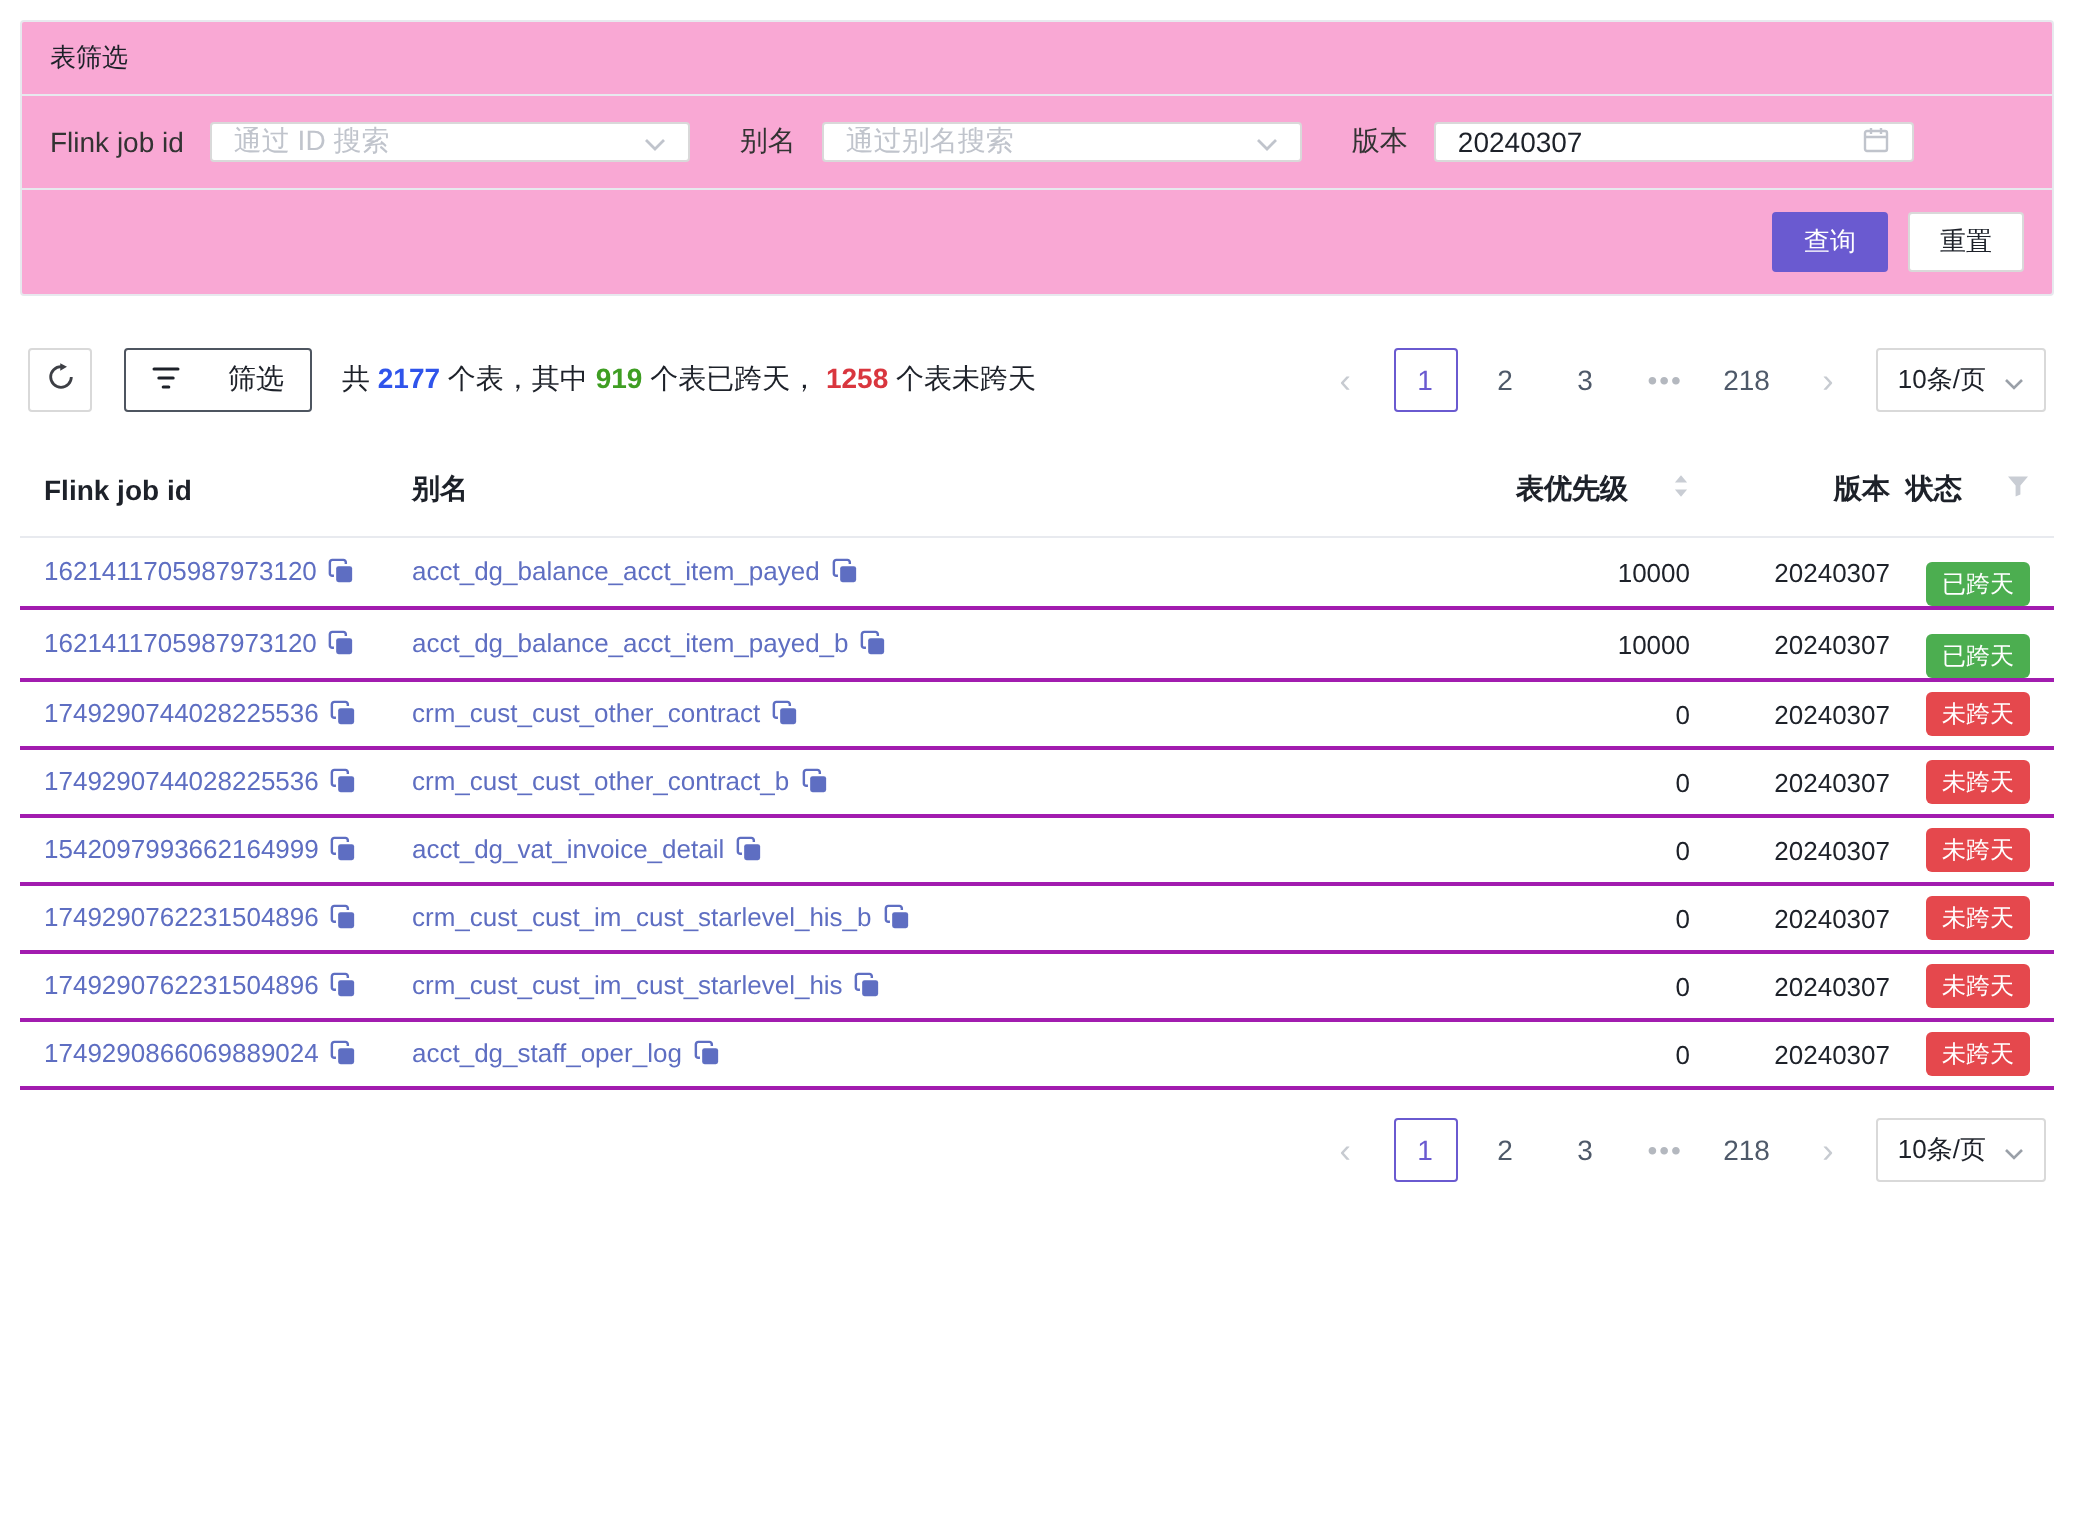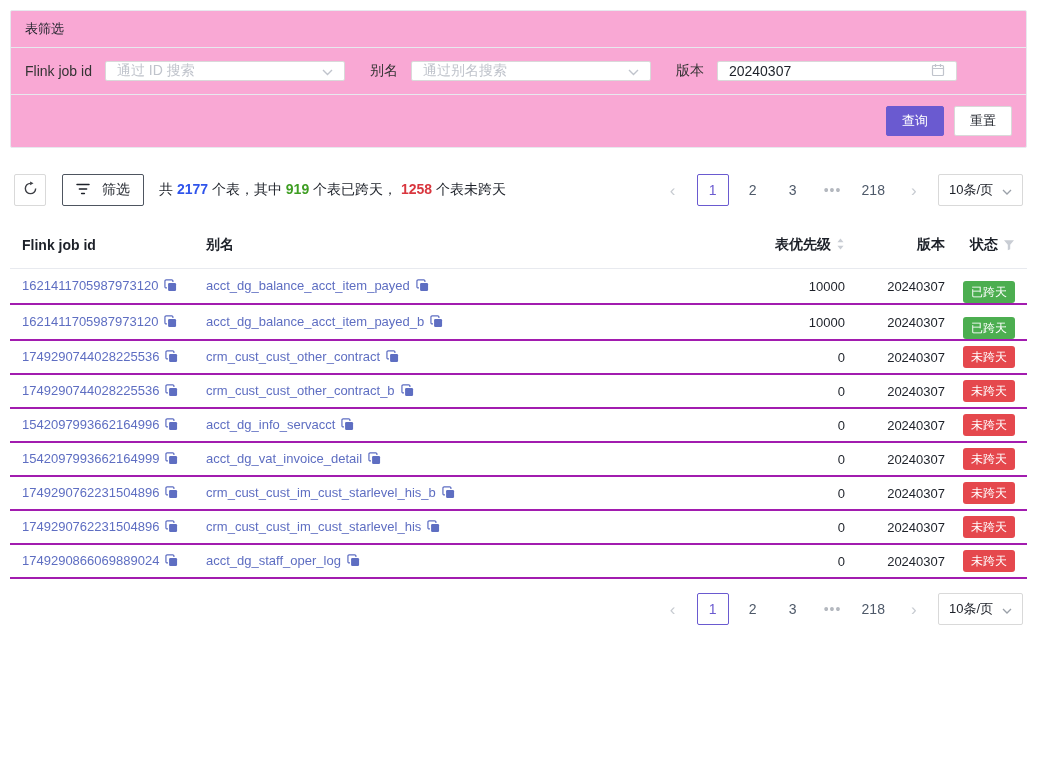--- a/index.html
+++ b/index.html
@@ -32,21 +32,21 @@
 
   
   .toolbar { display:flex; align-items:center; margin-top:26px; padding:0 4px; }
   .icon-btn {
     width:32px; height:32px; border:1px solid #d9d9d9; background:#fff; border-radius:2px;
     display:flex; align-items:center; justify-content:center; cursor:pointer;
   }
   .filter-btn {
     height:32px; margin-left:16px; padding:0 13px;
     border:1px solid #4e5560; background:#fff; border-radius:2px;
-    display:flex; align-items:center; gap:12px; font-size:14px; color:#1d2129;
+    display:flex; align-items:center; gap:24px; font-size:14px; color:#1d2129;
     cursor:pointer; font-family:inherit;
   }
   .summary { margin-left:15px; font-size:14px; color:#1d2129; white-space:nowrap; }
   .summary .num { font-weight:700; }
   .summary .blue  { color:#2f54eb; }
   .summary .green { color:#3f9e23; }
   .summary .red   { color:#d9363e; }
 
   
   .pagination { display:flex; align-items:center; margin-left:auto; }
@@ -69,21 +69,21 @@
   table { width:100%; border-collapse:collapse; table-layout:fixed; margin-top:16px; }
   th { text-align:left; font-weight:700; font-size:14px; color:#1d2129; padding:14px 0; border-bottom:1px solid #e8eaef; }
   td { height:34px; padding:0; border-bottom:2px solid #a21caf; font-size:13px; color:#1d2129; }
   .cell-id { padding-left:12px; }
   .al-right { text-align:right; }
   .col3 { padding-right:2px; }
   .col4 { padding-right:2px; }
   .col5 { padding-right:12px; }
   .link { color:#5e6ec2; cursor:pointer; }
   .copy-icon { display:inline-block; margin-left:6px; vertical-align:-2px; color:#5e6ec2; cursor:pointer; }
-  .th-flex { display:inline-flex; align-items:flex-end; gap:5px; }
+  .th-flex { display:inline-flex; align-items:flex-start; gap:22px; }
   .badge { display:inline-block; padding:3px 8px; border-radius:3px; font-size:12px; color:#fff; line-height:1.35; }
   .badge.green { background:#4cae50;margin-top:12px; }
   .badge.red   { background:#e5484d; }
 
   .bottom-bar { display:flex; justify-content:flex-end; align-items:center; margin-top:14px; padding:0 4px; }
 </style>
 </head>
 <body>
 
 <div class="page">
@@ -254,33 +254,20 @@
               </svg></span></td>
           <td><span class="link">crm_cust_cust_other_contract_b</span><span class="copy-icon"><svg width="13" height="13" viewBox="0 0 14 14">
                 <path d="M3.2 9.6 H2.3 A1.3 1.3 0 0 1 1 8.3 V2.3 A1.3 1.3 0 0 1 2.3 1 H8.3 A1.3 1.3 0 0 1 9.6 2.3 V3.2" fill="none" stroke="currentColor" stroke-width="1.3"></path>
                 <rect x="4.4" y="4.4" width="8.6" height="8.6" rx="1.3" fill="currentColor"></rect>
               </svg></span></td>
           <td class="al-right col3">0</td>
           <td class="al-right col4">20240307</td>
           <td class="al-right col5"><span class="badge red">未跨天</span></td>
         </tr>
         <tr>
-          <td class="cell-id"><span class="link">1542097993662164996</span><span class="copy-icon"><svg width="13" height="13" viewBox="0 0 14 14">
-                <path d="M3.2 9.6 H2.3 A1.3 1.3 0 0 1 1 8.3 V2.3 A1.3 1.3 0 0 1 2.3 1 H8.3 A1.3 1.3 0 0 1 9.6 2.3 V3.2" fill="none" stroke="currentColor" stroke-width="1.3"></path>
-                <rect x="4.4" y="4.4" width="8.6" height="8.6" rx="1.3" fill="currentColor"></rect>
-              </svg></span></td>
-          <td><span class="link">acct_dg_info_servacct</span><span class="copy-icon"><svg width="13" height="13" viewBox="0 0 14 14">
-                <path d="M3.2 9.6 H2.3 A1.3 1.3 0 0 1 1 8.3 V2.3 A1.3 1.3 0 0 1 2.3 1 H8.3 A1.3 1.3 0 0 1 9.6 2.3 V3.2" fill="none" stroke="currentColor" stroke-width="1.3"></path>
-                <rect x="4.4" y="4.4" width="8.6" height="8.6" rx="1.3" fill="currentColor"></rect>
-              </svg></span></td>
-          <td class="al-right col3">0</td>
-          <td class="al-right col4">20240307</td>
-          <td class="al-right col5"><span class="badge red">未跨天</span></td>
-        </tr>
-        <tr>
           <td class="cell-id"><span class="link">1542097993662164999</span><span class="copy-icon"><svg width="13" height="13" viewBox="0 0 14 14">
                 <path d="M3.2 9.6 H2.3 A1.3 1.3 0 0 1 1 8.3 V2.3 A1.3 1.3 0 0 1 2.3 1 H8.3 A1.3 1.3 0 0 1 9.6 2.3 V3.2" fill="none" stroke="currentColor" stroke-width="1.3"></path>
                 <rect x="4.4" y="4.4" width="8.6" height="8.6" rx="1.3" fill="currentColor"></rect>
               </svg></span></td>
           <td><span class="link">acct_dg_vat_invoice_detail</span><span class="copy-icon"><svg width="13" height="13" viewBox="0 0 14 14">
                 <path d="M3.2 9.6 H2.3 A1.3 1.3 0 0 1 1 8.3 V2.3 A1.3 1.3 0 0 1 2.3 1 H8.3 A1.3 1.3 0 0 1 9.6 2.3 V3.2" fill="none" stroke="currentColor" stroke-width="1.3"></path>
                 <rect x="4.4" y="4.4" width="8.6" height="8.6" rx="1.3" fill="currentColor"></rect>
               </svg></span></td>
           <td class="al-right col3">0</td>
           <td class="al-right col4">20240307</td>

